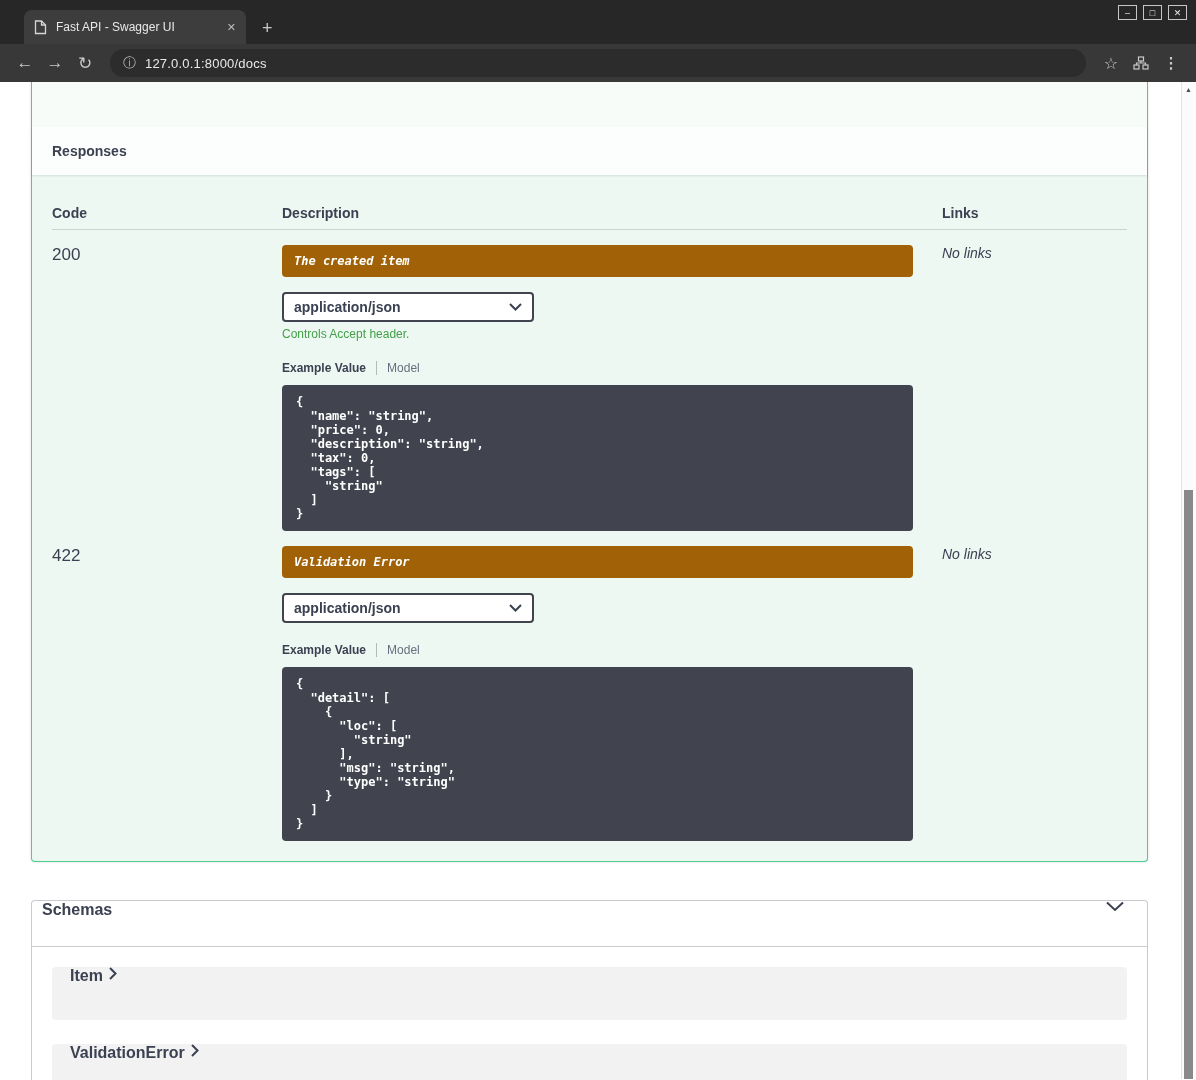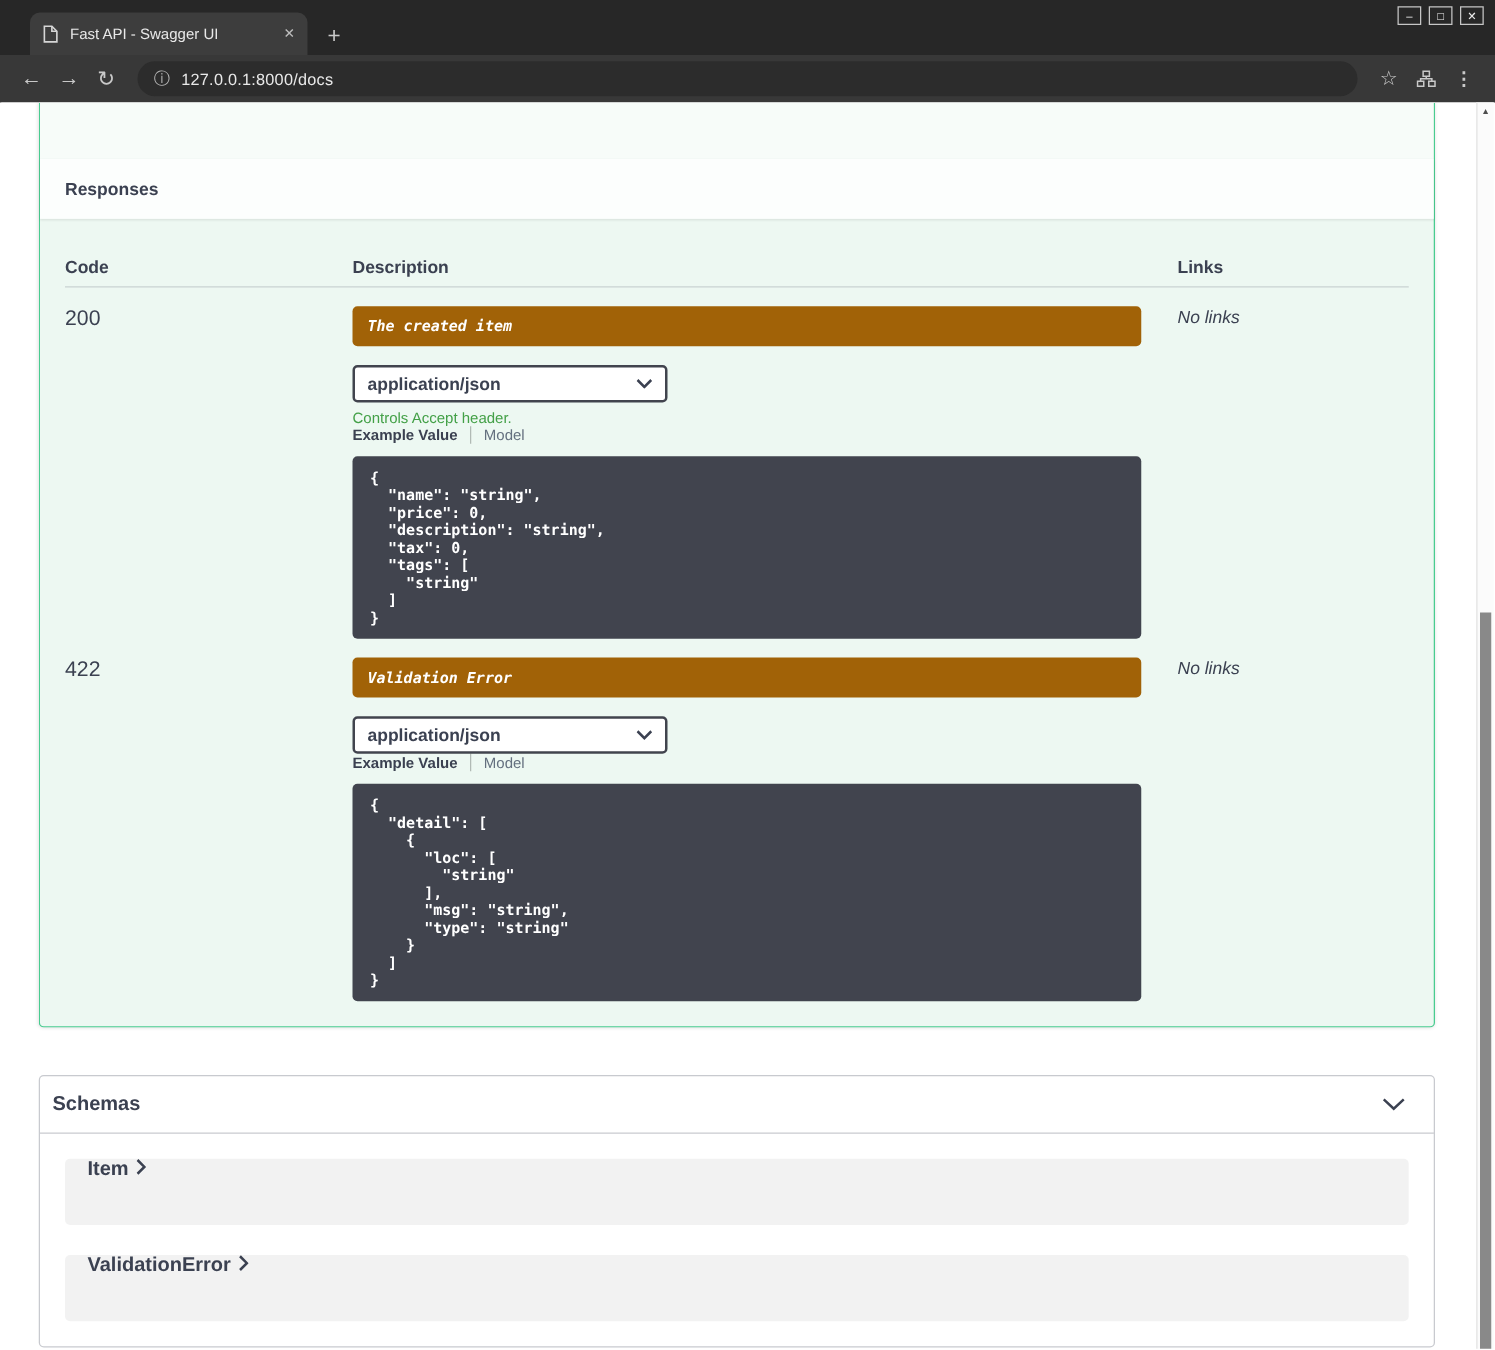--- a/index.html
+++ b/index.html
@@ -65,33 +65,33 @@
   .resp-desc {
     background: #a16207; border-radius: 4px; padding: 9px 12px; color: #fff;
     font-family: "DejaVu Sans Mono", monospace; font-size: 12px; font-style: italic; font-weight: 600;
   }
   .media-select {
     margin-top: 15px; width: 252px; height: 30px; background: #fff; border: 2px solid #41444e;
     border-radius: 4px; display: flex; align-items: center; justify-content: space-between;
     padding: 0 10px; font-size: 14px; font-weight: 700; color: #3b4151;
   }
   .accept-note { margin-top: 5px; font-size: 12px; color: #43a047; }
-  .tabs-row { display: flex; align-items: center; font-size: 12px; gap: 10px; }
+  .tabs-row { margin-top: 20px; display: flex; align-items: center; font-size: 12px; gap: 10px; }
   .tab-example { font-weight: 700; color: #3b4151; }
   .tab-divider { width: 1px; height: 14px; background: rgba(0,0,0,.25); }
   .tab-model { color: #64707f; }
   .example-pre {
     margin: 10px 0 0; background: #41444e; border-radius: 4px; padding: 10px 14px;
     font-family: "DejaVu Sans Mono", monospace; font-size: 12px; line-height: 14px;
     font-weight: 600; color: #fff; white-space: pre; overflow: hidden;
   }
   
   .schemas { margin: 38px 34px 0 31px; background: #fff; border: 1px solid rgba(59,65,81,.28); border-radius: 4px; }
   .schemas-header {
-    height: 46px; display: flex; align-items: center; justify-content: space-between;
+    height: 46px; display: flex; align-items: flex-start; justify-content: space-between;
     padding: 0 22px 0 10px; border-bottom: 1px solid rgba(59,65,81,.28);
   }
   .schemas-title { font-size: 16px; font-weight: 700; color: #3b4151; }
   .schemas-body { padding: 20px; }
   .model-card {
     height: 53px; background: rgba(0,0,0,.05); border-radius: 4px;
     display: flex; align-items: flex-start; padding: 0 18px; gap: 6px;
   }
   .model-card + .model-card { margin-top: 24px; }
   .model-name { font-size: 16px; font-weight: 700; color: #3b4151; }

